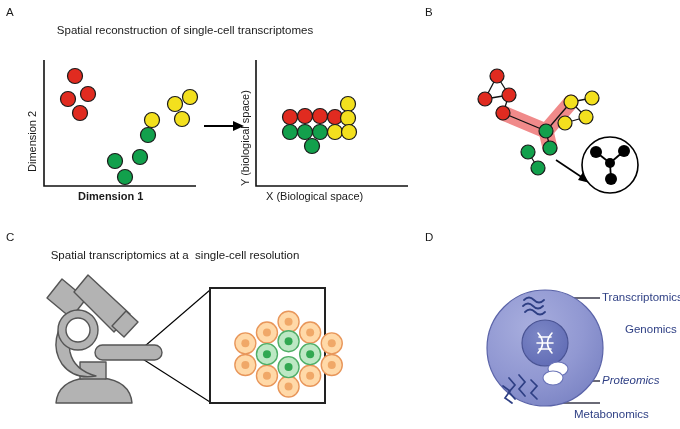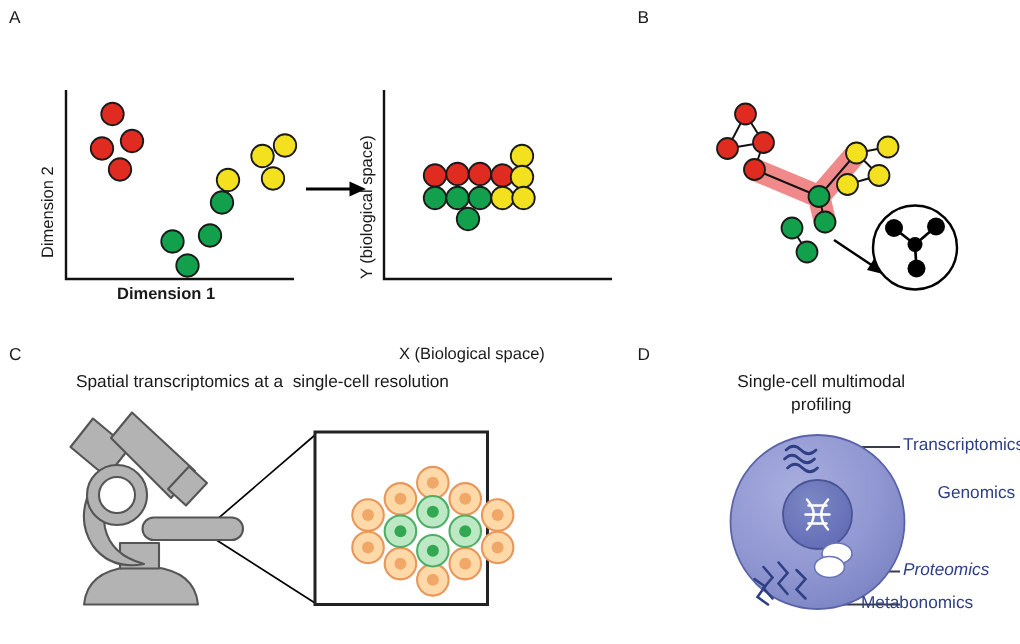--- a/index.html
+++ b/index.html
@@ -60,20 +60,21 @@
   }
   svg { display: block; overflow: visible; }
 </style>
 </head>
 <body>
 
 <div id="figure">
 
   <div class="panel" style="left:0;top:0;width:420px;height:212px;">
     <div class="panel-letter" style="left:6px;top:6px;">A</div>
+    <div class="panel-title" style="left:10px;top:23px;width:350px;">Spatial reconstruction of single-cell transcriptomes</div>
 
     <svg width="420" height="212" style="position:absolute;left:0;top:0;">
 
       <path d="M 44 60 L 44 186 L 196 186" fill="none" stroke="#111111" stroke-width="1.6"></path>
 
       <path d="M 256 60 L 256 186 L 408 186" fill="none" stroke="#111111" stroke-width="1.6"></path>
 
       <g>
         <line x1="204" y1="126" x2="236" y2="126" stroke="#000000" stroke-width="2"></line>
         <polygon points="244,126 233,121 233,131" fill="#000000"></polygon>
@@ -103,21 +104,21 @@
           <circle cx="312" cy="146" r="7.5" fill="#12a04c" stroke="#1a1a1a" stroke-width="1.2"></circle>
           <circle cx="348" cy="104" r="7.5" fill="#f3e01e" stroke="#1a1a1a" stroke-width="1.2"></circle>
           <circle cx="348" cy="118" r="7.5" fill="#f3e01e" stroke="#1a1a1a" stroke-width="1.2"></circle>
           <circle cx="335" cy="132" r="7.5" fill="#f3e01e" stroke="#1a1a1a" stroke-width="1.2"></circle>
           <circle cx="349" cy="132" r="7.5" fill="#f3e01e" stroke="#1a1a1a" stroke-width="1.2"></circle>
         </g>
     </svg>
 
     <div class="axis-label" style="left:78px;top:190px;font-weight:bold;">Dimension 1</div>
     <div class="axis-label vert" style="left:26px;top:172px;">Dimension 2</div>
-    <div class="axis-label" style="left:266px;top:190px;margin-top:40px;">X (Biological space)</div>
+    <div class="axis-label" style="left:266px;top:190px;">X (Biological space)</div>
     <div class="axis-label vert" style="left:239px;top:186px;">Y (biological space)</div>
   </div>
 
   <div class="panel" style="left:420px;top:0;width:260px;height:212px;">
     <div class="panel-letter" style="left:5px;top:6px;">B</div>
   </div>
 
   <svg width="680" height="429" style="position:absolute;left:0;top:0;pointer-events:none;">
     <g id="b-highlight">
         <line x1="503" y1="113" x2="546" y2="131" stroke="#f08a8a" stroke-width="15" stroke-linecap="round"></line>
@@ -228,22 +229,20 @@
         <circle cx="266.96" cy="354.15999999999997" r="4" fill="#32a852" stroke="none"></circle>
         <circle cx="310.15999999999997" cy="354.15999999999997" r="10.5" fill="#bde8c4" stroke="#4fae66" stroke-width="1.4"></circle>
         <circle cx="310.15999999999997" cy="354.15999999999997" r="4" fill="#32a852" stroke="none"></circle>
         <circle cx="288.56" cy="367.12" r="10.5" fill="#bde8c4" stroke="#4fae66" stroke-width="1.4"></circle>
         <circle cx="288.56" cy="367.12" r="4" fill="#32a852" stroke="none"></circle>
       </g>
   </svg>
 
   <div class="panel" style="left:420px;top:215px;width:260px;height:214px;">
     <div class="panel-letter" style="left:5px;top:16px;">D</div>
-    <div class="panel-title" style="left:20px;top:33px;width:215px;">Single-cell multimodal
-profiling</div>
   </div>
 
   <svg width="680" height="429" style="position:absolute;left:0;top:0;pointer-events:none;">
     <defs>
       <radialGradient id="cellgrad" cx="38%" cy="32%" r="75%">
         <stop offset="0%" stop-color="#a8aede"></stop>
         <stop offset="60%" stop-color="#9198d2"></stop>
         <stop offset="100%" stop-color="#7b84c4"></stop>
       </radialGradient>
       <radialGradient id="nucgrad" cx="40%" cy="35%" r="75%">
@@ -287,15 +286,15 @@
       <path d="M 509 378 l 6 7 l -6 7 l 6 7"></path>
       <path d="M 519 375 l 6 7 l -6 7 l 6 7"></path>
       <path d="M 531 380 l 6 6 l -6 7 l 6 6"></path>
       <path d="M 503 386 l 7 5 l -5 7 l 7 5"></path>
     </g>
   </svg>
 
   <div class="lead-label" style="left:602px;top:291px;">Transcriptomics</div>
   <div class="lead-label" style="left:593px;top:323px;padding-left:32px;">Genomics</div>
   <div class="lead-label" style="left:602px;top:374px;font-style:italic;">Proteomics</div>
-  <div class="lead-label" style="left:574px;top:396px;">Metabonomics</div>
+  <div class="lead-label" style="left:574px;top:408px;">Metabonomics</div>
 
 </div>
 
 </body></html>

